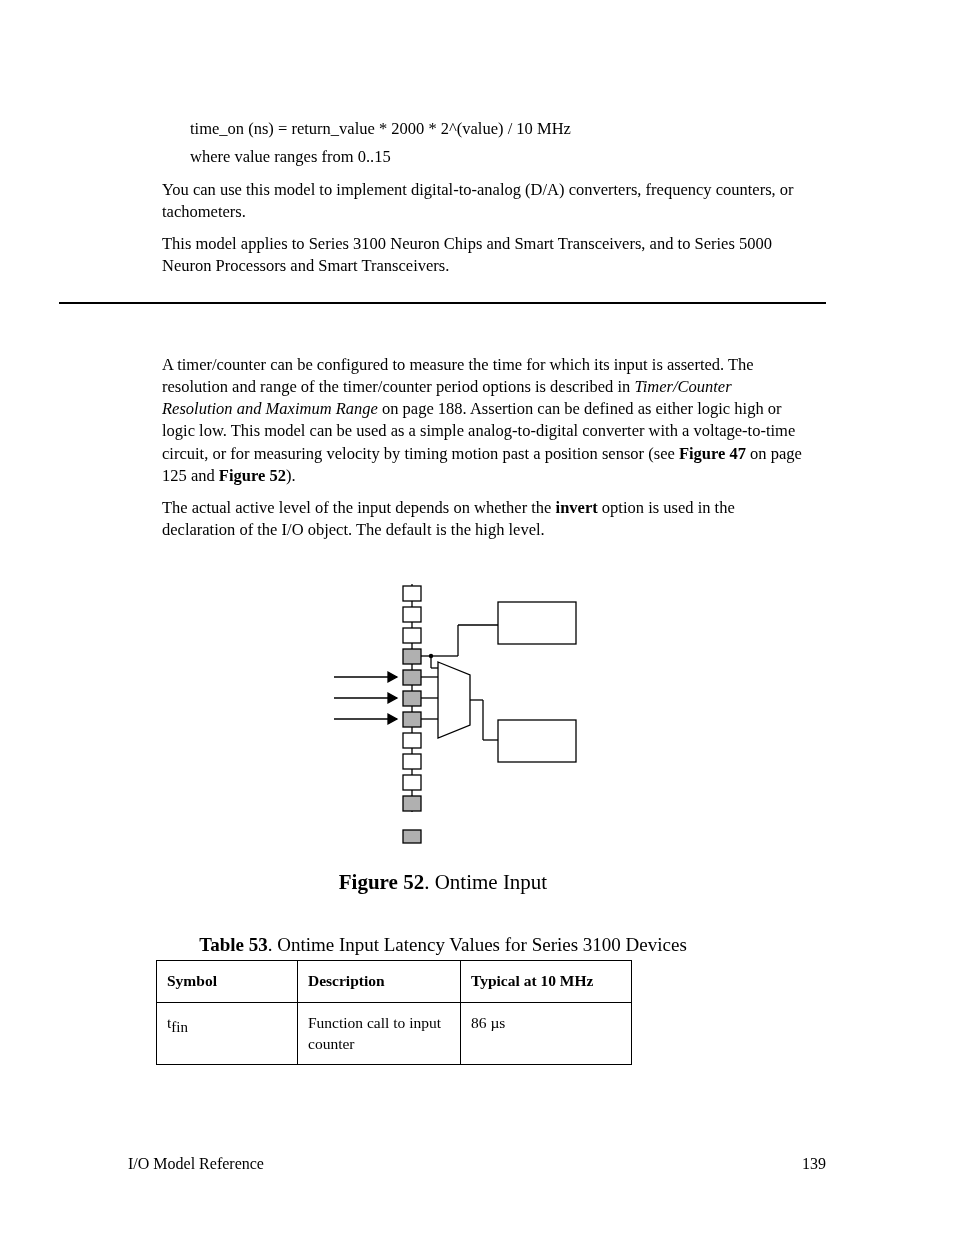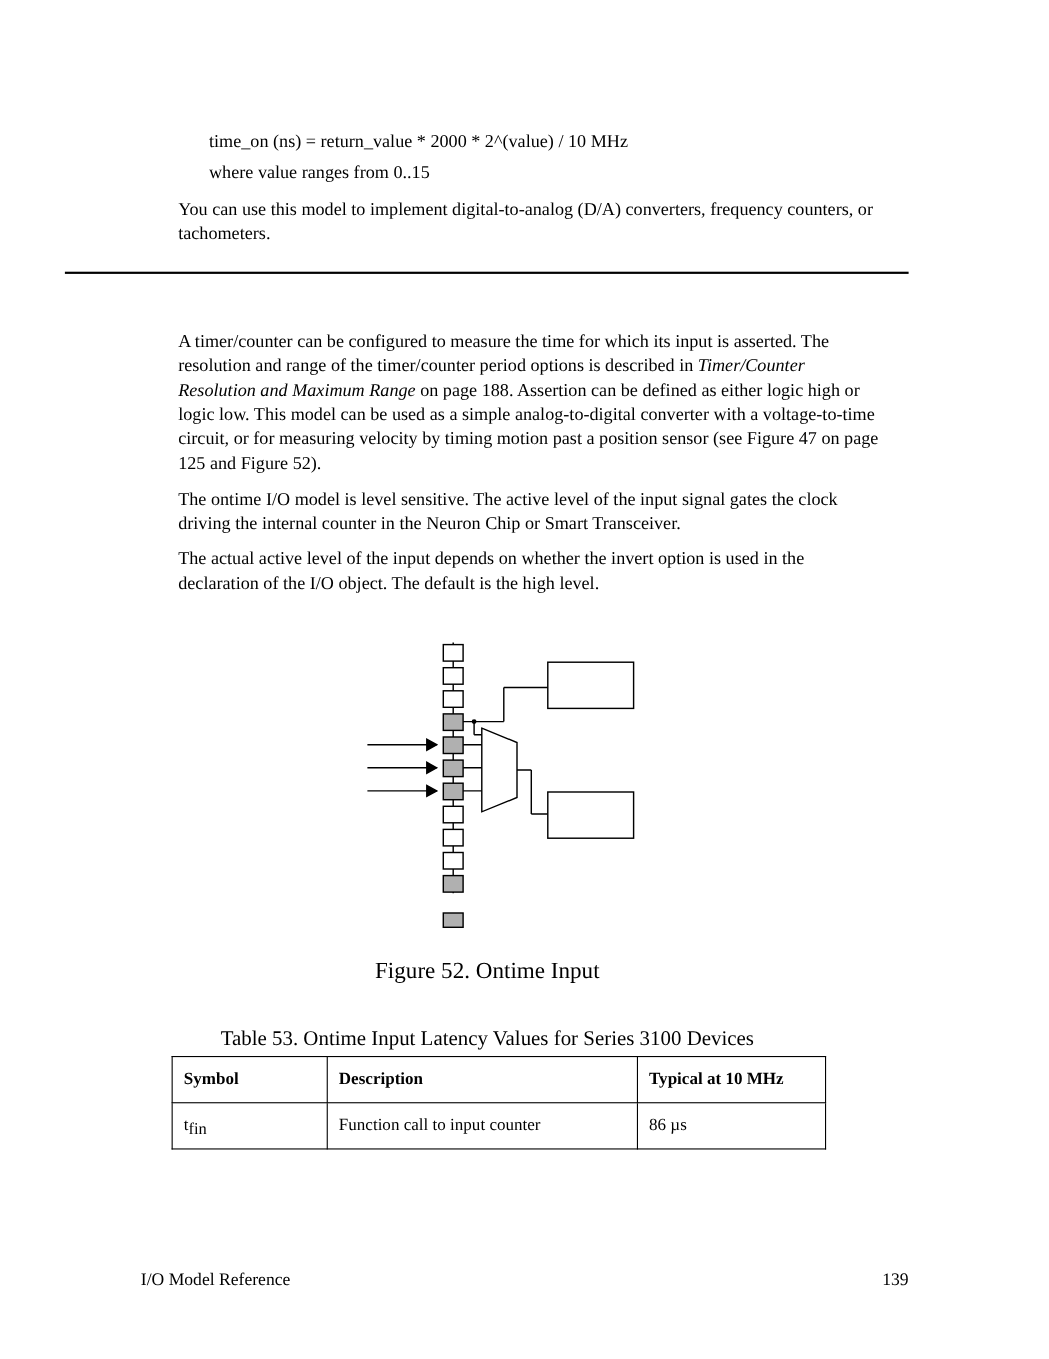--- a/index.html
+++ b/index.html
@@ -28,40 +28,40 @@
   .para {
     margin-bottom: 10px;
   }
   .para-tight {
     margin-bottom: 6px;
   }
   .hrule {
     border-top: 2.3px solid #000;
     margin: 24px 0 50px -1px;
   }
-  .bold { font-weight: normal; }
+  .bold { font-weight: bold; }
   .italic { font-style: italic; }
   .figure {
     margin: 38px auto 18px auto;
     width: 290px;
   }
   .figcap {
     text-align: center;
     margin: 18px 0 36px 0;
     font-size: 21px;
   }
   .tblcap {
     text-align: center;
     margin: 0 0 2px 0;
     font-size: 19px;
   }
   table.latency {
     border-collapse: collapse;
     margin-left: 96px;
-    width: 595px;
+    width: 476px;
   }
   table.latency th, table.latency td {
     border: 1.3px solid #000;
     padding: 10px 10px;
     text-align: left;
     vertical-align: top;
     font-size: 15.5px;
   }
   table.latency th {
     font-weight: bold;
@@ -84,30 +84,28 @@
 </style>
 </head>
 <body>
 
 <div class="page">
 
   <div class="indent2 para-tight">time_on (ns) = return_value * 2000 * 2^(value) / 10 MHz</div>
   <div class="indent2 para">where value ranges from 0..15</div>
 
   <div class="indent para">You can use this model to implement digital-to-analog (D/A) converters, frequency counters, or tachometers.</div>
+  <div class="indent para">This model applies to Series 3100 Neuron Chips and Smart Transceivers, and to Series 5000 Neuron Processors and Smart Transceivers.</div>
 
   <div class="hrule"></div>
 
   <div class="indent para">
     <span>A timer/counter can be configured to measure the time for which its input is asserted.  The resolution and range of the timer/counter period options is described in </span><span class="italic">Timer/Counter Resolution and Maximum Range</span><span> on page 188.  Assertion can be defined as either logic high or logic low.  This model can be used as a simple analog-to-digital converter with a voltage-to-time circuit, or for measuring velocity by timing motion past a position sensor (see </span><span class="bold">Figure 47</span><span> on page 125 and </span><span class="bold">Figure 52</span><span>).</span>
   </div>
 
-  <div class="indent para">
-    <span>The </span><span class="bold">ontime</span><span> I/O model is level sensitive.  The active level of the input signal gates the clock driving the internal counter in the Neuron Chip or Smart Transceiver.</span>
-  </div>
 
   <div class="indent para">
     <span>The actual active level of the input depends on whether the </span><span class="bold">invert</span><span> option is used in the declaration of the I/O object.  The default is the high level.</span>
   </div>
 
   <div class="figure">
     <svg width="290" height="270" viewBox="0 0 290 270">
 
       <line x1="114" y1="4" x2="114" y2="232" stroke="#000" stroke-width="1.3"></line>
 

